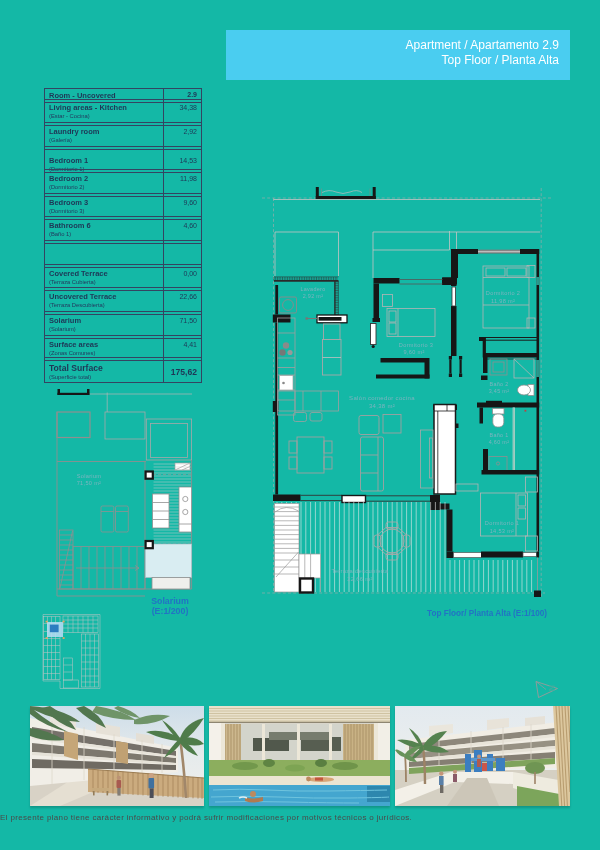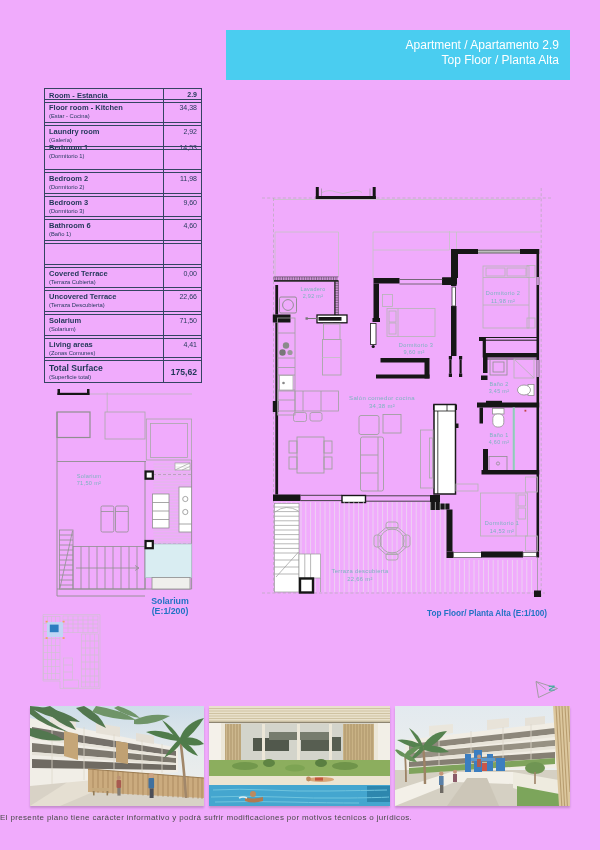--- a/index.html
+++ b/index.html
@@ -1,17 +1,17 @@
 <!DOCTYPE html>
 <html><head>
 <meta charset="utf-8">
 <style>
   html,body{margin:0;padding:0;background:#fff;}
   body{width:600px;height:850px;font-family:"Liberation Sans",sans-serif;}
-  .page{position:relative;width:600px;height:850px;overflow:hidden;background:#f0abfc;}
+  .page{position:relative;width:600px;height:850px;overflow:hidden;background:#14b8a6;}
   .abs{position:absolute;}
   
   .banner{left:226px;top:30px;width:344px;height:50px;background:#4acdf0;color:#ffffff;
     text-align:right;font-size:12px;line-height:14.5px;padding-top:8px;padding-right:11px;
     box-sizing:border-box;}
   
   .tblwrap{left:44px;top:88px;width:158px;height:295px;border:1px solid #344461;box-sizing:border-box;}
   .tblwrap .row{position:absolute;left:0;width:100%;color:#1f3656;}
   .tblwrap .main{position:absolute;left:4px;top:2px;font-weight:bold;font-size:7.5px;white-space:nowrap;}
   .tblwrap .sub{position:absolute;left:4px;top:12px;font-size:5.8px;color:#24395e;white-space:nowrap;}
@@ -27,37 +27,37 @@
 <body>
 <div class="page">
 
 <div class="abs banner">Apartment / Apartamento 2.9<br>Top Floor / Planta Alta</div>
 
 <div class="abs tblwrap">
 
 <div class="vl"></div>
 
 <div class="row" style="top:0;height:12px">
-        <span class="main" style="top:1.5px">Room - Estancia</span>
+        <span class="main" style="top:1.5px">Room - Uncovered</span>
         <span class="val" style="font-weight:bold;top:2px">2.9</span>
       </div>
 
 <div class="row" style="top:12px;height:24px">
-        <span class="main">Floor room - Kitchen</span>
+        <span class="main">Living areas - Kitchen</span>
         <span class="sub">(Estar - Cocina)</span>
         <span class="val">34,38</span>
       </div>
 
 <div class="row" style="top:36px;height:24px">
         <span class="main">Laundry room</span>
         <span class="sub">(Galería)</span>
         <span class="val">2,92</span>
       </div>
 
-<div class="row" style="top:52px;height:23px">
+<div class="row" style="top:65px;height:23px">
         <span class="main">Bedroom 1</span>
         <span class="sub">(Dormitorio 1)</span>
         <span class="val">14,53</span>
       </div>
 
 <div class="row" style="top:83px;height:24px">
         <span class="main">Bedroom 2</span>
         <span class="sub">(Dormitorio 2)</span>
         <span class="val">11,98</span>
       </div>
@@ -87,21 +87,21 @@
         <span class="val">22,66</span>
       </div>
 
 <div class="row" style="top:225px;height:24px">
         <span class="main">Solarium</span>
         <span class="sub">(Solarium)</span>
         <span class="val">71,50</span>
       </div>
 
 <div class="row" style="top:249px;height:22px">
-        <span class="main">Living areas</span>
+        <span class="main">Surface areas</span>
         <span class="sub">(Zonas Comunes)</span>
         <span class="val">4,41</span>
       </div>
 
 <div class="row" style="top:271px;height:22px">
         <span class="main" style="font-size:8.6px;top:3px">Total Surface</span>
         <span class="sub" style="top:14px">(Superficie total)</span>
         <span class="val" style="font-weight:bold;font-size:8.6px;top:7px">175,62</span>
       </div>
 

